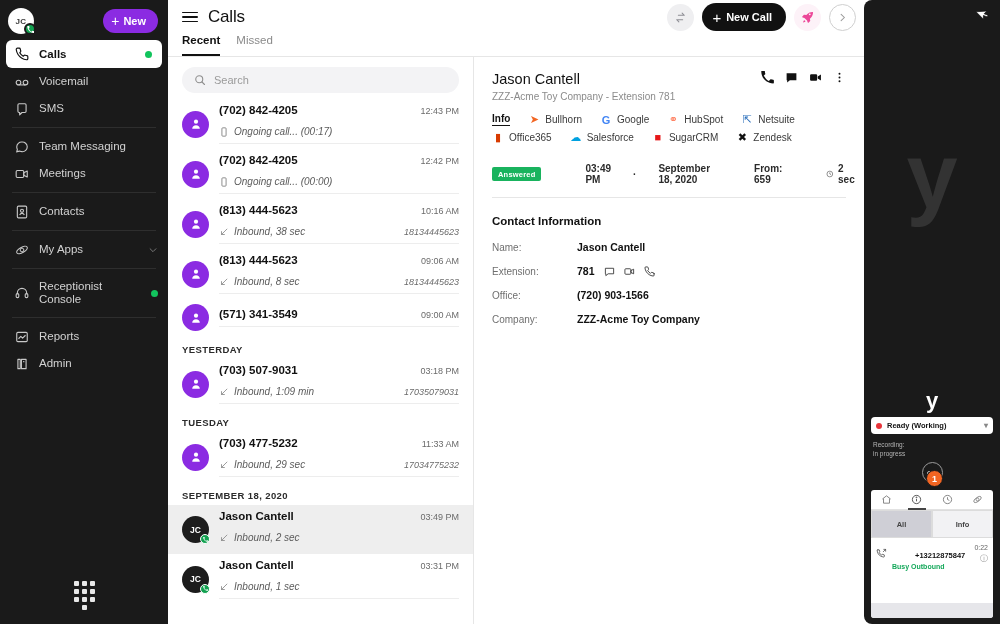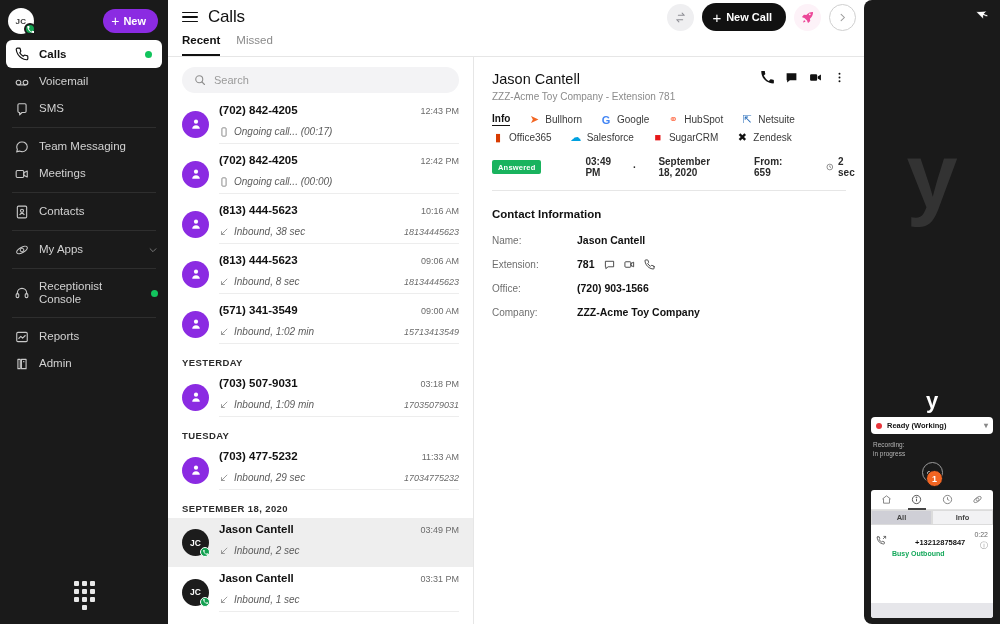--- a/index.html
+++ b/index.html
@@ -181,21 +181,21 @@
     margin-top: 11px; align-items: center;
   }
   .crm {
     display: flex; align-items: center; gap: 5px;
     font-size: 10px; color: #3a3a3a; cursor: pointer; font-weight: 500;
   }
   .crm.active { font-weight: bold; color: #111; border-bottom: 1.5px solid #111; padding-bottom: 1px; }
   .crm .gl { width: 12px; height: 12px; display:flex;align-items:center;justify-content:center; font-size:11px; }
   .meta-row {
     display: flex; align-items: center; gap: 22px;
-    margin-top: 13px; font-size: 10px; color: #2b2b2b; font-weight: bold;
+    margin-top: 20px; font-size: 10px; color: #2b2b2b; font-weight: bold;
   }
   .badge {
     background: #19b35e; color: #fff; font-size: 7.5px; font-weight: bold;
     padding: 2.5px 6px; border-radius: 2px; letter-spacing: .2px;
   }
   .vbar { width: 1px; height: 11px; background: #d8d8d8; }
   .meta-row .clk { display:flex;align-items:center;gap:4px; }
   .meta-row .clk svg { width: 10px; height: 10px; }
   .meta-hr { height: 1px; background: #e6e6e6; margin-top: 12px; }
   .ci-title { font-size: 11.5px; font-weight: bold; color: #111; margin-top: 17px; }
@@ -254,21 +254,21 @@
     border: 1.5px solid #1a1a1a;
   }
   .panel {
     background: #fff; border-radius: 3px; margin-top: 7px;
     overflow: hidden; height: 128px; display: flex; flex-direction: column;
   }
   .panel-tabs { display: flex; height: 20px; border-bottom: 1px solid #e2e2e2; }
   .ptab { flex: 1; display: flex; align-items: center; justify-content: center; cursor: pointer; position: relative; }
   .ptab svg { width: 11px; height: 11px; }
   .ptab.on::after { content:''; position:absolute; left:6px; right:6px; bottom:-1px; height:1.6px; background:#444; }
-  .seg { display: flex; height: 15px; }
+  .seg { display: flex; height: 28px; }
   .seg div {
     flex: 1; display: flex; align-items: center; justify-content: center;
     font-size: 7.5px; font-weight: bold; color: #444; cursor: pointer;
     background: #f2f2f4; border: 1px solid #dcdcdc;
   }
   .seg div.on { background: #cfcfd6; }
   .entry { display: flex; align-items: flex-start; gap: 5px; padding: 6px 5px 0 5px; }
   .entry .ic { width: 11px; flex: 0 0 11px; padding-top:1px; }
   .entry .ic svg { width: 11px; height: 11px; }
   .entry .mid { flex: 1; min-width: 0; }
@@ -597,30 +597,20 @@
               <svg viewBox="0 0 24 24">
                   <circle cx="12" cy="8" r="3.6"></circle>
                   <path d="M5.5 20c0-3.6 2.9-6 6.5-6s6.5 2.4 6.5 6z"></path>
                 </svg>
             </div>
             <div class="call-body">
               <div class="call-line1">
                 <span class="call-name">(571) 341-3549</span>
                 <span class="call-time">09:00 AM</span>
               </div>
-              <div class="call-line2">
-                <span class="call-sub">
-                  <svg viewBox="0 0 24 24" fill="none" stroke="#888" stroke-width="2" stroke-linecap="round" stroke-linejoin="round">
-                      <line x1="19" y1="5" x2="6" y2="18"></line>
-                      <polyline points="6 11 6 18 13 18"></polyline>
-                    </svg>
-                  <span>Inbound, 1:02 min</span>
-                </span>
-                <span class="call-num">15713413549</span>
-              </div>
             </div>
           </div>
 
           <div class="group-hdr">YESTERDAY</div>
           <div class="call-row">
             <div class="c-avatar purple">
               <svg viewBox="0 0 24 24">
                   <circle cx="12" cy="8" r="3.6"></circle>
                   <path d="M5.5 20c0-3.6 2.9-6 6.5-6s6.5 2.4 6.5 6z"></path>
                 </svg>

